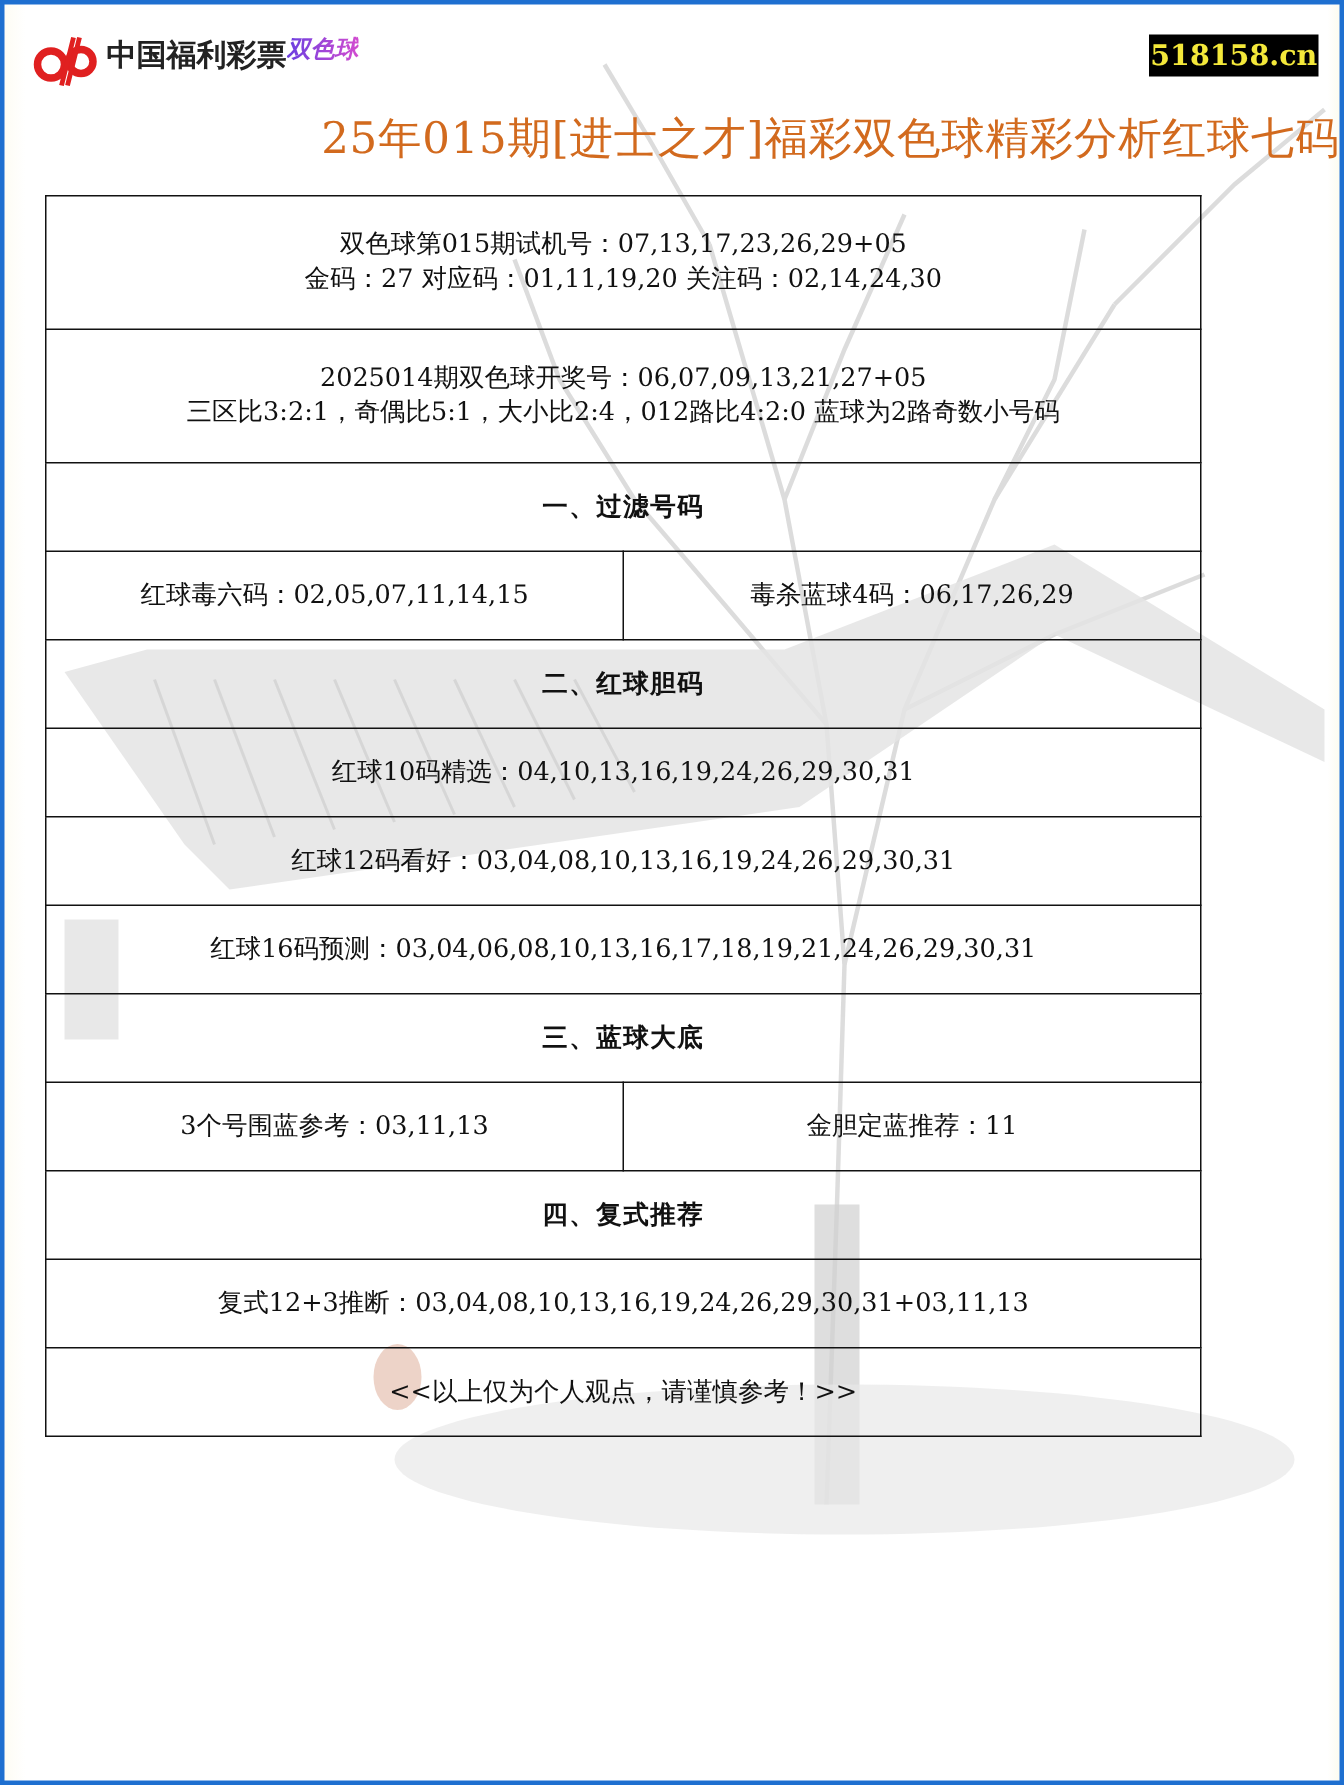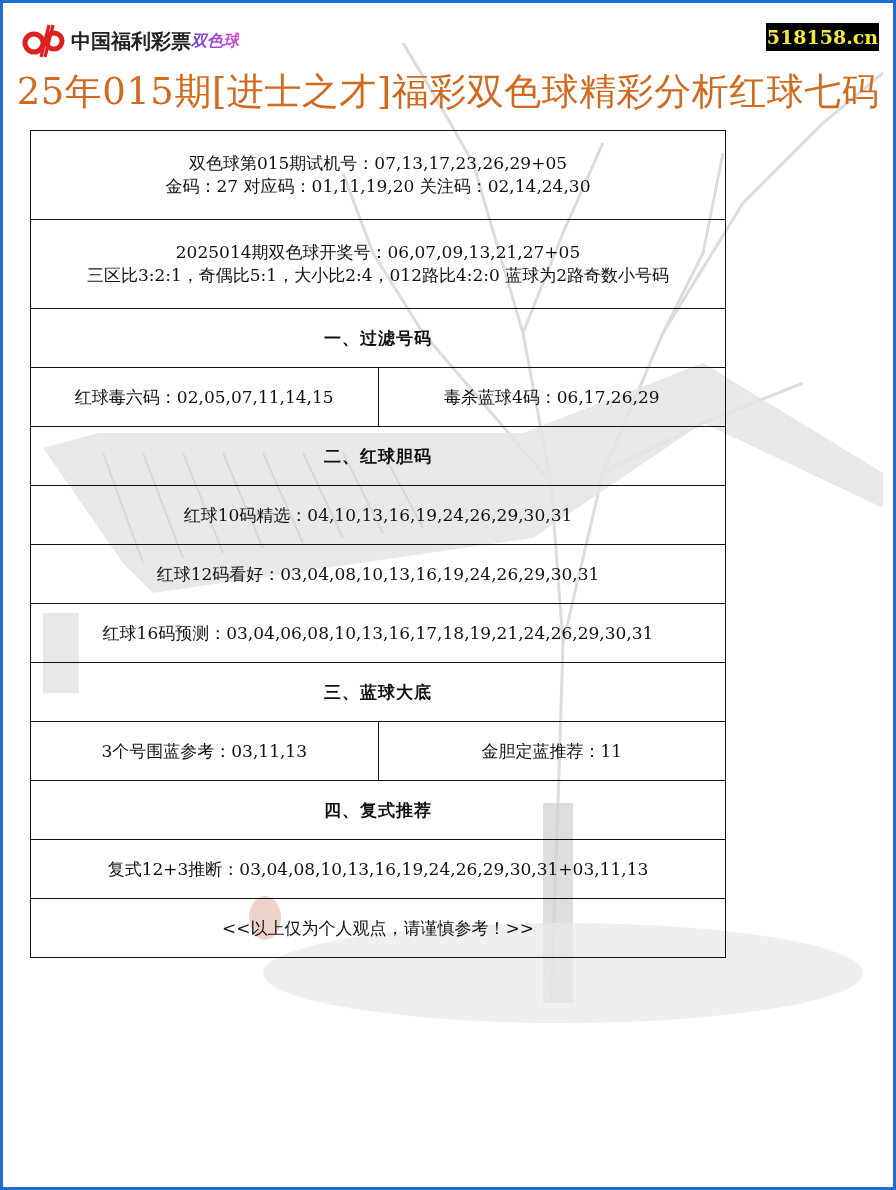--- a/index.html
+++ b/index.html
@@ -12,46 +12,46 @@
       position: relative;
       width: 896px; height: 1190px;
       box-sizing: border-box;
       border: 3px solid #1e6fd0;
       background: linear-gradient(90deg, #fdfcf4 0px, #ffffff 14px, #ffffff 882px, #fdfcf0 890px);
       overflow: hidden;
     }
     
     .bg-art { position: absolute; left: 0; top: 0; width: 896px; height: 1190px; z-index: 0; }
 
-    .logo { position: absolute; left: 18px; top: 20px; height: 36px; display: flex; align-items: center; z-index: 2; }
+    .logo { position: absolute; left: 18px; top: 20px; height: 36px; display: flex; z-index: 2; }
     .logo-mark { width: 46px; height: 36px; }
     .logo-text-cn {
       font-family: "DejaVu Sans", "Liberation Sans", sans-serif;
       font-weight: bold; font-size: 20px; color: #222; letter-spacing: 0px; margin-left: 4px;
     }
     .logo-text-ssq {
       font-family: "DejaVu Sans", "Liberation Sans", sans-serif;
       font-weight: bold; font-style: italic; font-size: 16px;
       background: linear-gradient(90deg, #6a3fe0, #d24bd0);
       -webkit-background-clip: text; background-clip: text; color: transparent;
     }
     .site-badge {
       position: absolute; left: 763px; top: 20px; width: 113px; height: 28px;
       background: #000; color: #f4e83a;
       font-family: "DejaVu Serif", "Liberation Serif", serif;
       font-size: 19px; line-height: 28px; text-align: center; z-index: 2; font-weight: bold;
     }
     .page-title {
-      position: absolute; left: 0; right: 0; top: 66px; text-align: center;
+      position: absolute; left: 0; right: 0; top: 66px; text-align: right;
       font-family: "DejaVu Serif", "Liberation Serif", serif;
-      color: #d26a1e; font-size: 37px; line-height: 46px; letter-spacing: 0.5px;
+      color: #d26a1e; font-size: 29px; line-height: 46px; letter-spacing: 0.5px;
       z-index: 2; white-space: nowrap;
     }
     table.analysis {
-      position: absolute; left: 27px; top: 127px; width: 696px;
+      position: absolute; left: 27px; top: 127px; width: 771px;
       border-collapse: collapse; z-index: 2; table-layout: fixed; padding-left: 28px;
     }
     table.analysis td {
       border: 1.5px solid #111; text-align: center; vertical-align: middle;
       color: #111; font-size: 17px; line-height: 23px; padding: 0 6px;
       font-family: "DejaVu Serif", "Liberation Serif", serif;
     }
     tr.h90 td { height: 88px; }
     tr.h60 td { height: 58px; }
     .section-head { font-weight: bold; letter-spacing: 1px; }

